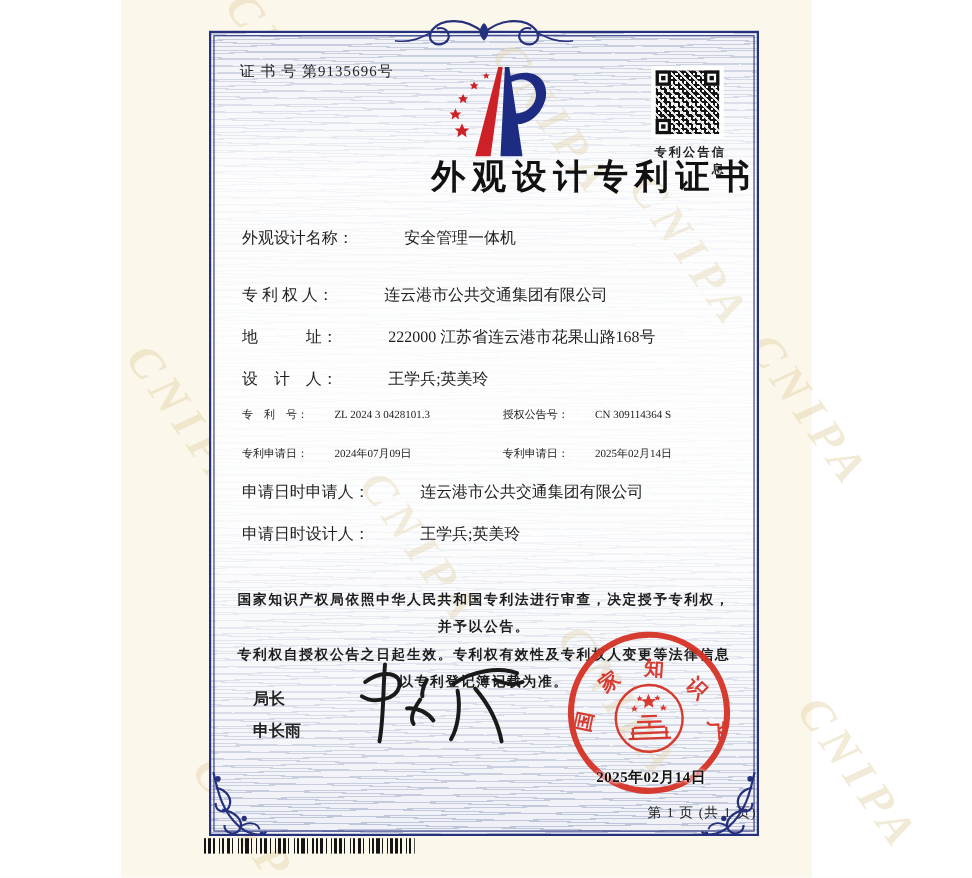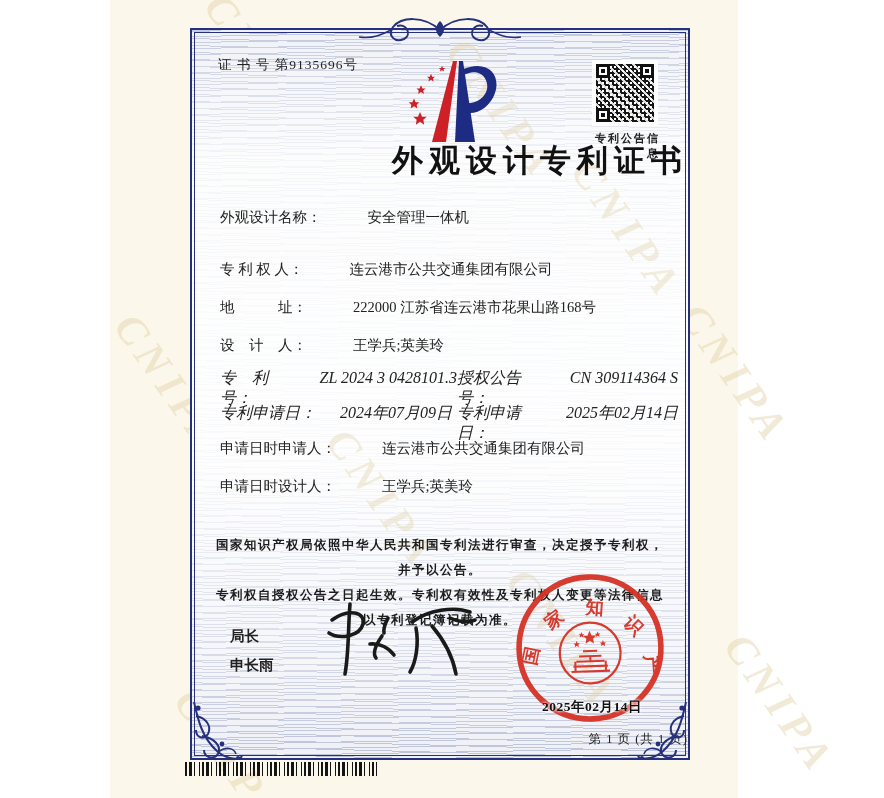--- a/index.html
+++ b/index.html
@@ -32,21 +32,21 @@
       outline:4px solid #fff;}
   .qr .f{position:absolute;width:14px;height:14px;border:3px solid #111;background:#fff;}
   .qr .f::after{content:"";position:absolute;inset:2px;background:#111;}
   .qr .f.tl{left:0;top:0}.qr .f.tr{right:0;top:0}.qr .f.bl{left:0;bottom:0}
   .qr-caption{margin-top:9px;font-size:11px;letter-spacing:2px;font-weight:bold;}
   .title{position:absolute;left:0;top:110px;width:100%;text-align:right;font-size:31px;
         font-weight:bold;letter-spacing:6px;color:#111;}
   .row{position:absolute;left:28px;right:16px;font-size:14.5px;display:flex;line-height:20px;gap:40px;}
   .row .lbl{white-space:pre;}
   .row .val{margin-left:6px;white-space:pre;}
-  .row2{position:absolute;left:28px;right:10px;display:flex;font-size:16px;line-height:20px;font-style:italic;}
+  .row2{position:absolute;left:28px;right:10px;display:flex;font-size:10px;line-height:20px;}
   .row2 .cell-l{width:237px;display:flex;}
   .row2 .cell-r{flex:1;display:flex;}
   .row2 .val{margin-left:24px;white-space:pre;}
   .statement{position:absolute;left:18px;right:18px;top:503px;text-align:center;
         font-size:12.5px;line-height:25px;letter-spacing:1.5px;font-weight:bold;color:#1c1c1c;}
   .signer{position:absolute;left:38px;top:592px;font-family:"Liberation Sans","DejaVu Sans",sans-serif;
         font-weight:bold;font-size:14.5px;line-height:29px;}
   .sig{position:absolute;left:120px;top:558px;width:170px;height:104px;}
   .seal{position:absolute;left:322px;top:542px;width:152px;height:152px;transform:rotate(-2deg);opacity:.95;}
   .seal-date{position:absolute;left:330px;top:668px;width:140px;text-align:center;font-size:13.5px;

